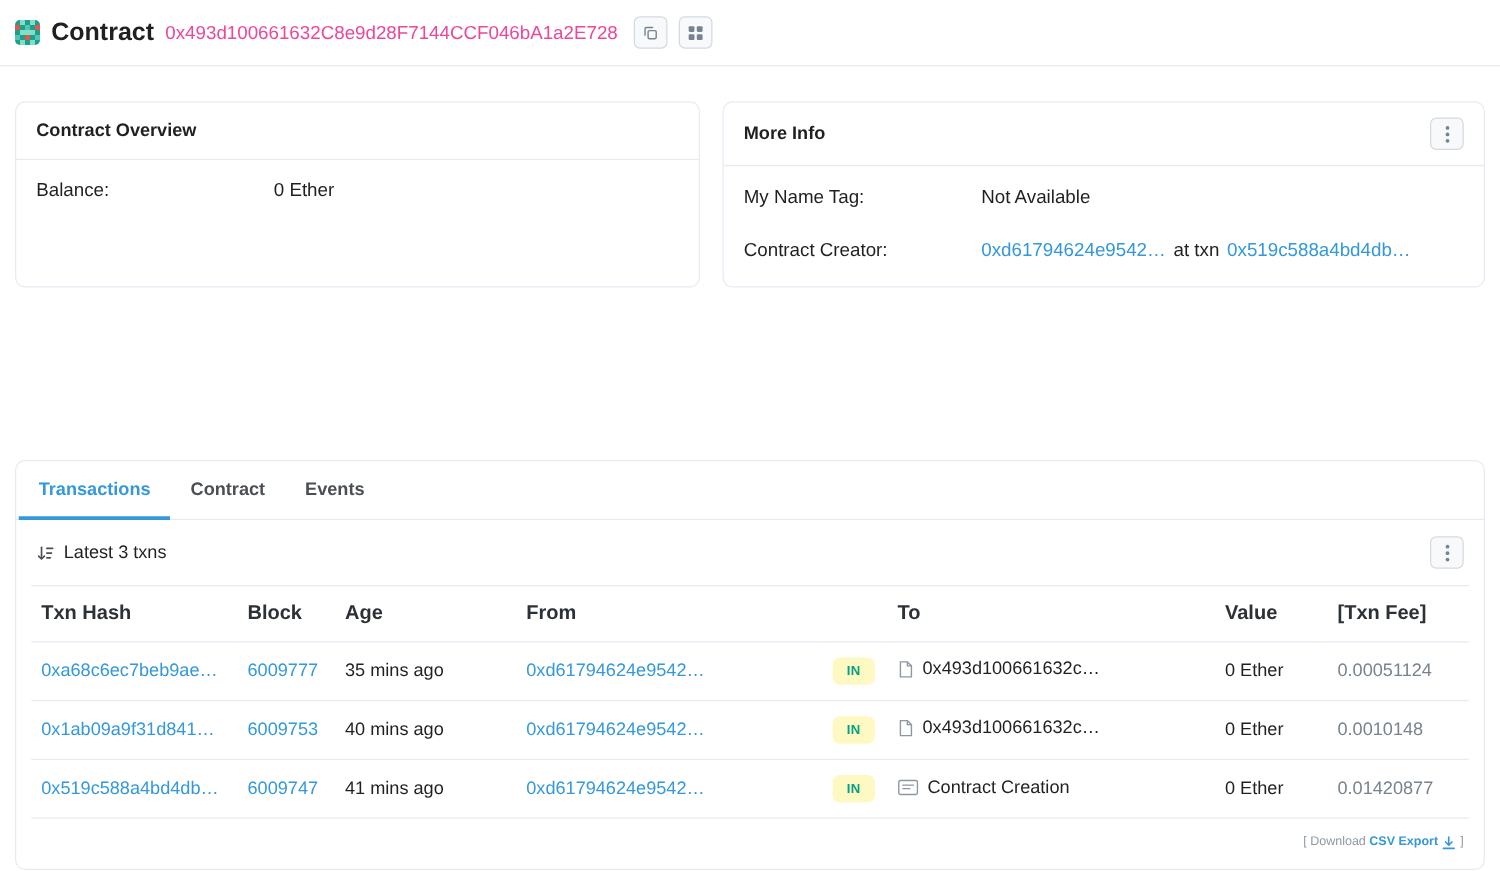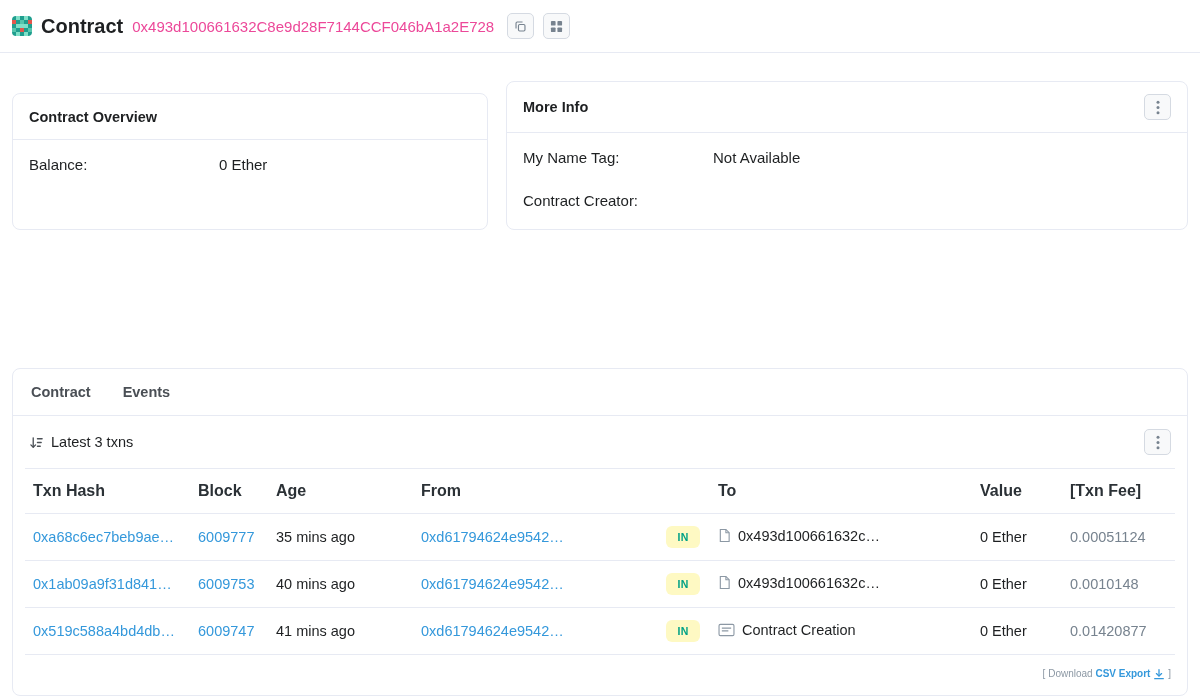--- a/index.html
+++ b/index.html
@@ -38,21 +38,21 @@
   
   .cards-row {
     display: flex; gap: 18px; align-items: stretch;
     padding: 28px 12px 0;
   }
   .card {
     background: #fff;
     border: 1px solid #e7eaf3;
     border-radius: 8px;
   }
-  .overview-card { width: 476px; flex: 0 0 auto; margin-top: 12px; }
+  .overview-card { width: 548px; flex: 0 0 auto; }
   .more-info-card { flex: 1 1 auto; }
   .card-header {
     display: flex; align-items: center; justify-content: space-between;
     padding: 12px 16px; border-bottom: 1px solid #e7eaf3;
     min-height: 46px;
   }
   .card-title { font-size: 14.5px; font-weight: 700; margin: 0; }
   .card-body { padding: 16px; }
   .info-row { display: flex; align-items: baseline; margin-bottom: 26px; font-size: 15px; }
   .info-row:last-child { margin-bottom: 4px; }
@@ -172,29 +172,35 @@
         </span>
       </button>
     </div>
     <div class="card-body">
       <div class="info-row">
         <div class="info-label">My Name Tag:</div>
         <div>Not Available</div>
       </div>
       <div class="info-row">
         <div class="info-label">Contract Creator:</div>
+        <div>
+          <a class="lnk">0xd61794624e9542…</a>
+          <span class="connector">at txn</span>
+          <a class="lnk">0x519c588a4bd4db…</a>
+        </div>
       </div>
     </div>
   </section>
 
 </div>
 
 <section class="card txns-card">
 
   <nav class="tabs">
+    <div class="tab active">Transactions</div>
     <div class="tab">Contract</div>
     <div class="tab">Events</div>
   </nav>
 
   <div class="toolbar">
     <span class="latest">
       <span style="display:inline-flex;">
         <svg width="15" height="15" viewBox="0 0 16 16" fill="none" stroke="#4a4f55" stroke-width="1.4" stroke-linecap="round" stroke-linejoin="round">
           <path d="M4.5 3v9.5"></path>
             <path d="M2 10.5l2.5 2.5 2.5-2.5"></path>

